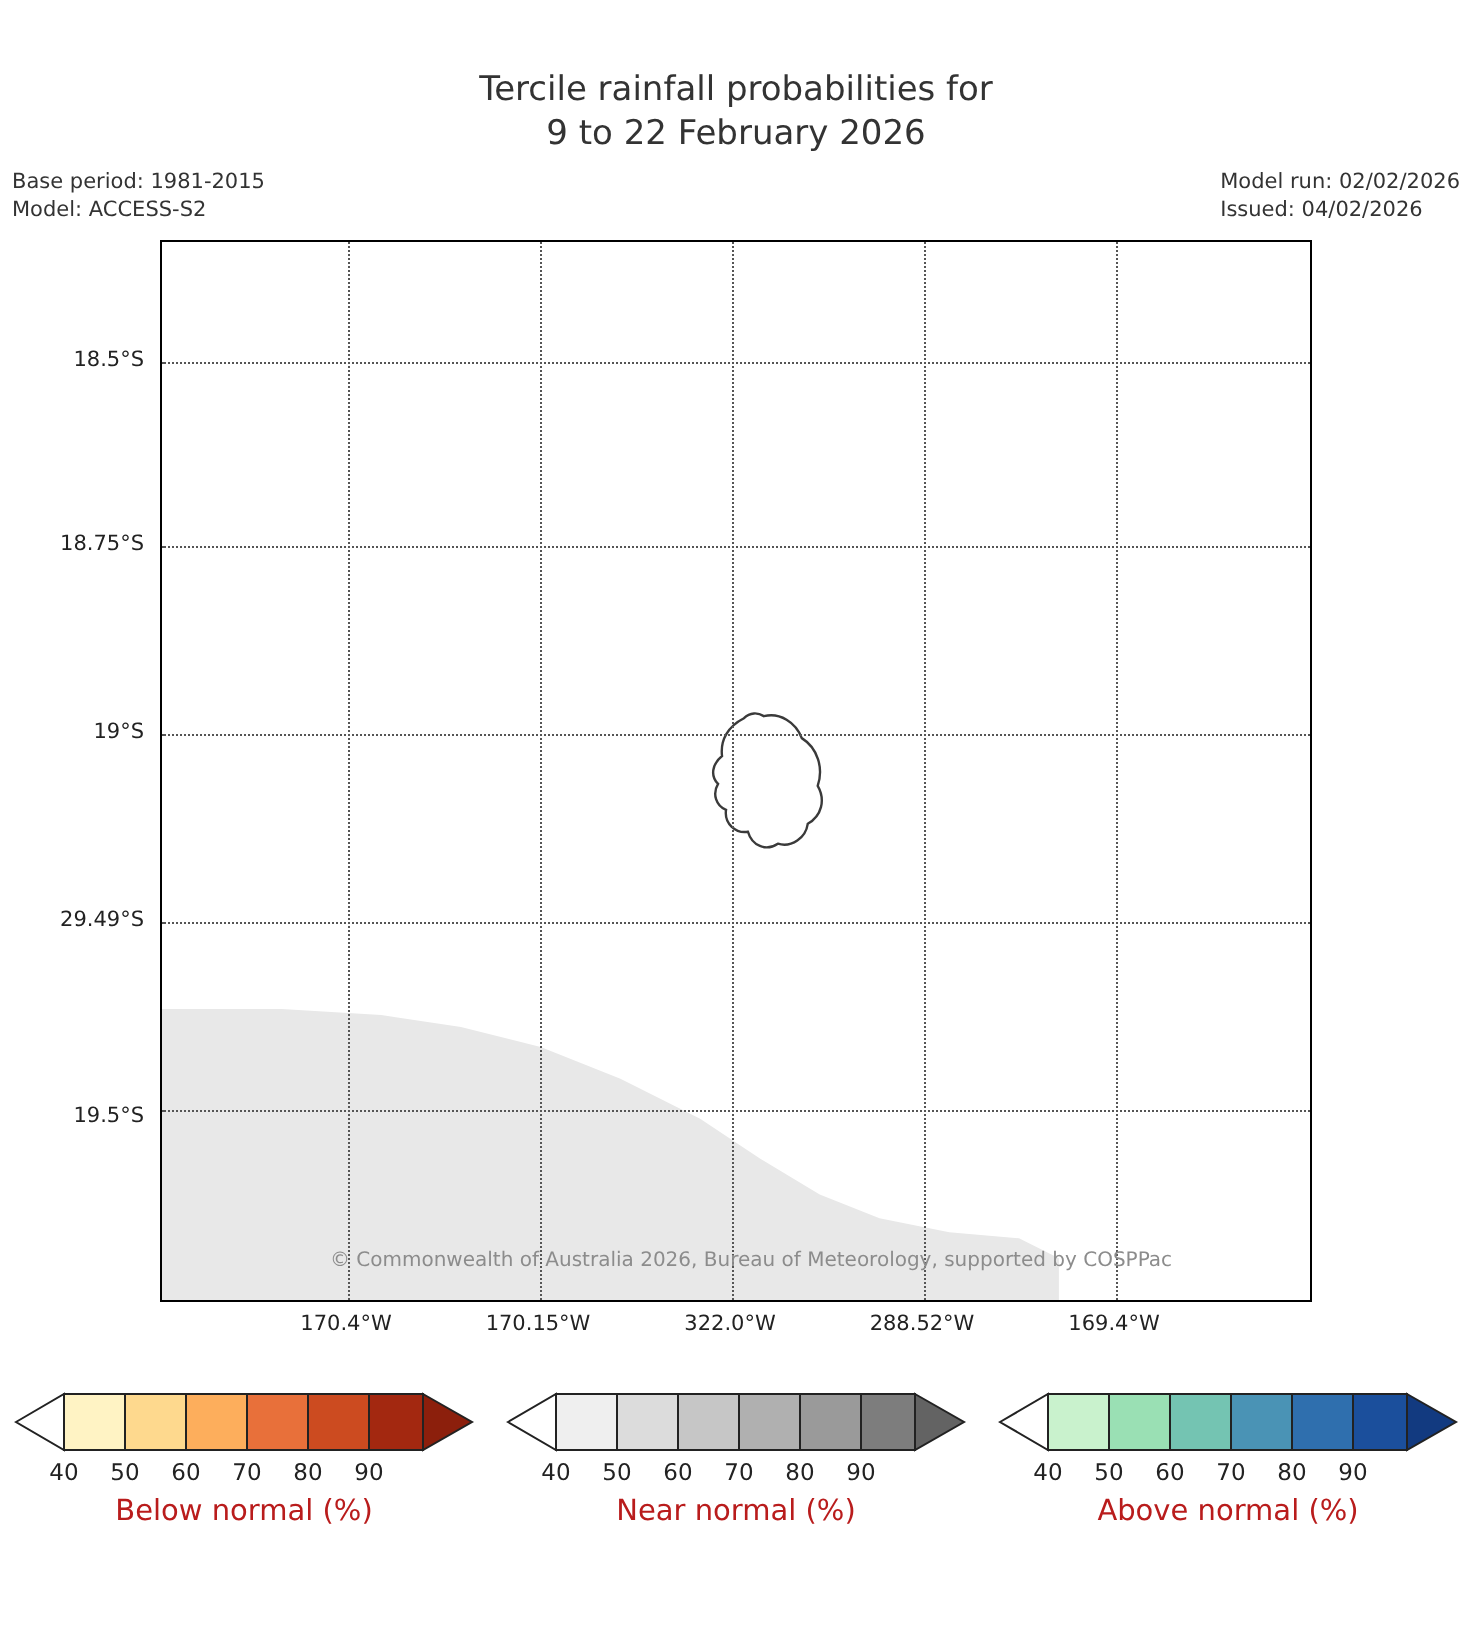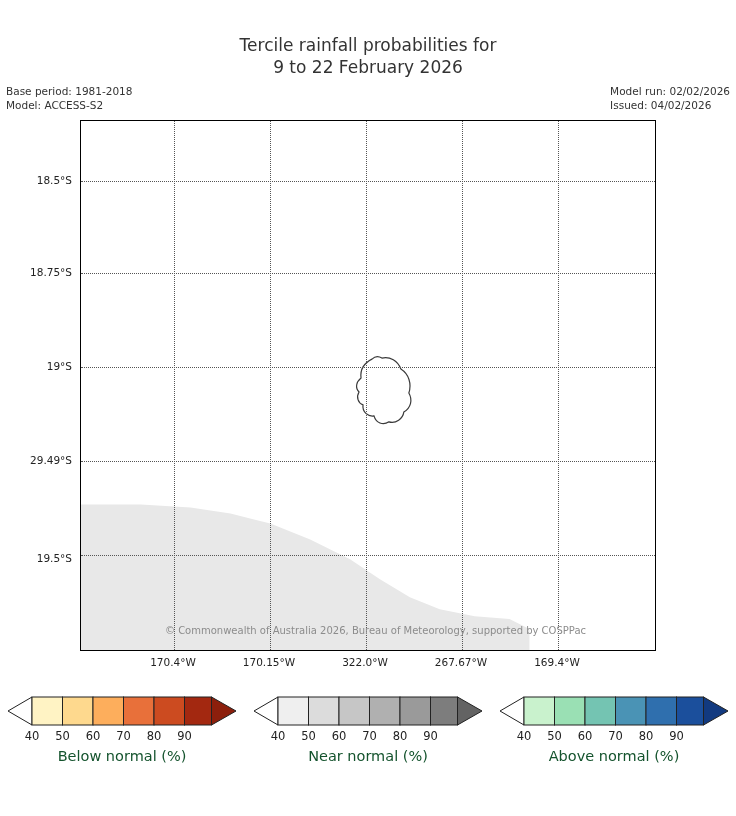--- a/index.html
+++ b/index.html
@@ -124,34 +124,34 @@
   .cbar-ticklabels span {
     position: absolute;
     font-size: 11.5px;
     color: #222222;
     transform: translateX(-50%);
     top: 0;
   }
   .cbar-title {
     text-align: center;
     font-size: 14.5px;
-    color: #14532d;
+    color: #b91c1c;
     margin-top: 3px;
   }
 </style>
 </head>
 <body>
 
 <div id="title-block">
   <span id="title-line1">Tercile rainfall probabilities for</span>
   <span id="title-line2">9 to 22 February 2026</span>
 </div>
 
 <div class="corner-note" id="note-left">
-  <div>Base period: 1981-2018</div>
+  <div>Base period: 1981-2015</div>
   <div>Model: ACCESS-S2</div>
 </div>
 <div class="corner-note" id="note-right">
   <div>Model run: 02/02/2026</div>
   <div>Issued: 04/02/2026</div>
 </div>
 
 <div id="map-panel">
 
   <svg id="sea-shade" viewBox="0 0 576 531" preserveAspectRatio="none">
@@ -181,21 +181,21 @@
 
 <div class="ytick" style="top:180px">18.5°S</div>
 <div class="ytick" style="top:272px">18.75°S</div>
 <div class="ytick" style="top:366px">19°S</div>
 <div class="ytick" style="top:460px">29.49°S</div>
 <div class="ytick" style="top:558px">19.5°S</div>
 
 <div class="xtick" style="left:173px">170.4°W</div>
 <div class="xtick" style="left:269px">170.15°W</div>
 <div class="xtick" style="left:365px">322.0°W</div>
-<div class="xtick" style="left:461px">267.67°W</div>
+<div class="xtick" style="left:461px">288.52°W</div>
 <div class="xtick" style="left:557px">169.4°W</div>
 
 <div id="copyright">© Commonwealth of Australia 2026, Bureau of Meteorology, supported by COSPPac</div>
 
 <div class="cbar-group" id="cbar-below">
   <svg class="cbar-svg" width="232" height="34" viewBox="0 0 232 34">
     <polygon points="2,17 26,3 26,31" fill="#ffffff" stroke="#222" stroke-width="1"></polygon>
     <rect x="26" y="3" width="30.5" height="28" fill="#fff3c4" stroke="#222" stroke-width="1"></rect>
     <rect x="56.5" y="3" width="30.5" height="28" fill="#fed98e" stroke="#222" stroke-width="1"></rect>
     <rect x="87" y="3" width="30.5" height="28" fill="#fdae5c" stroke="#222" stroke-width="1"></rect>

